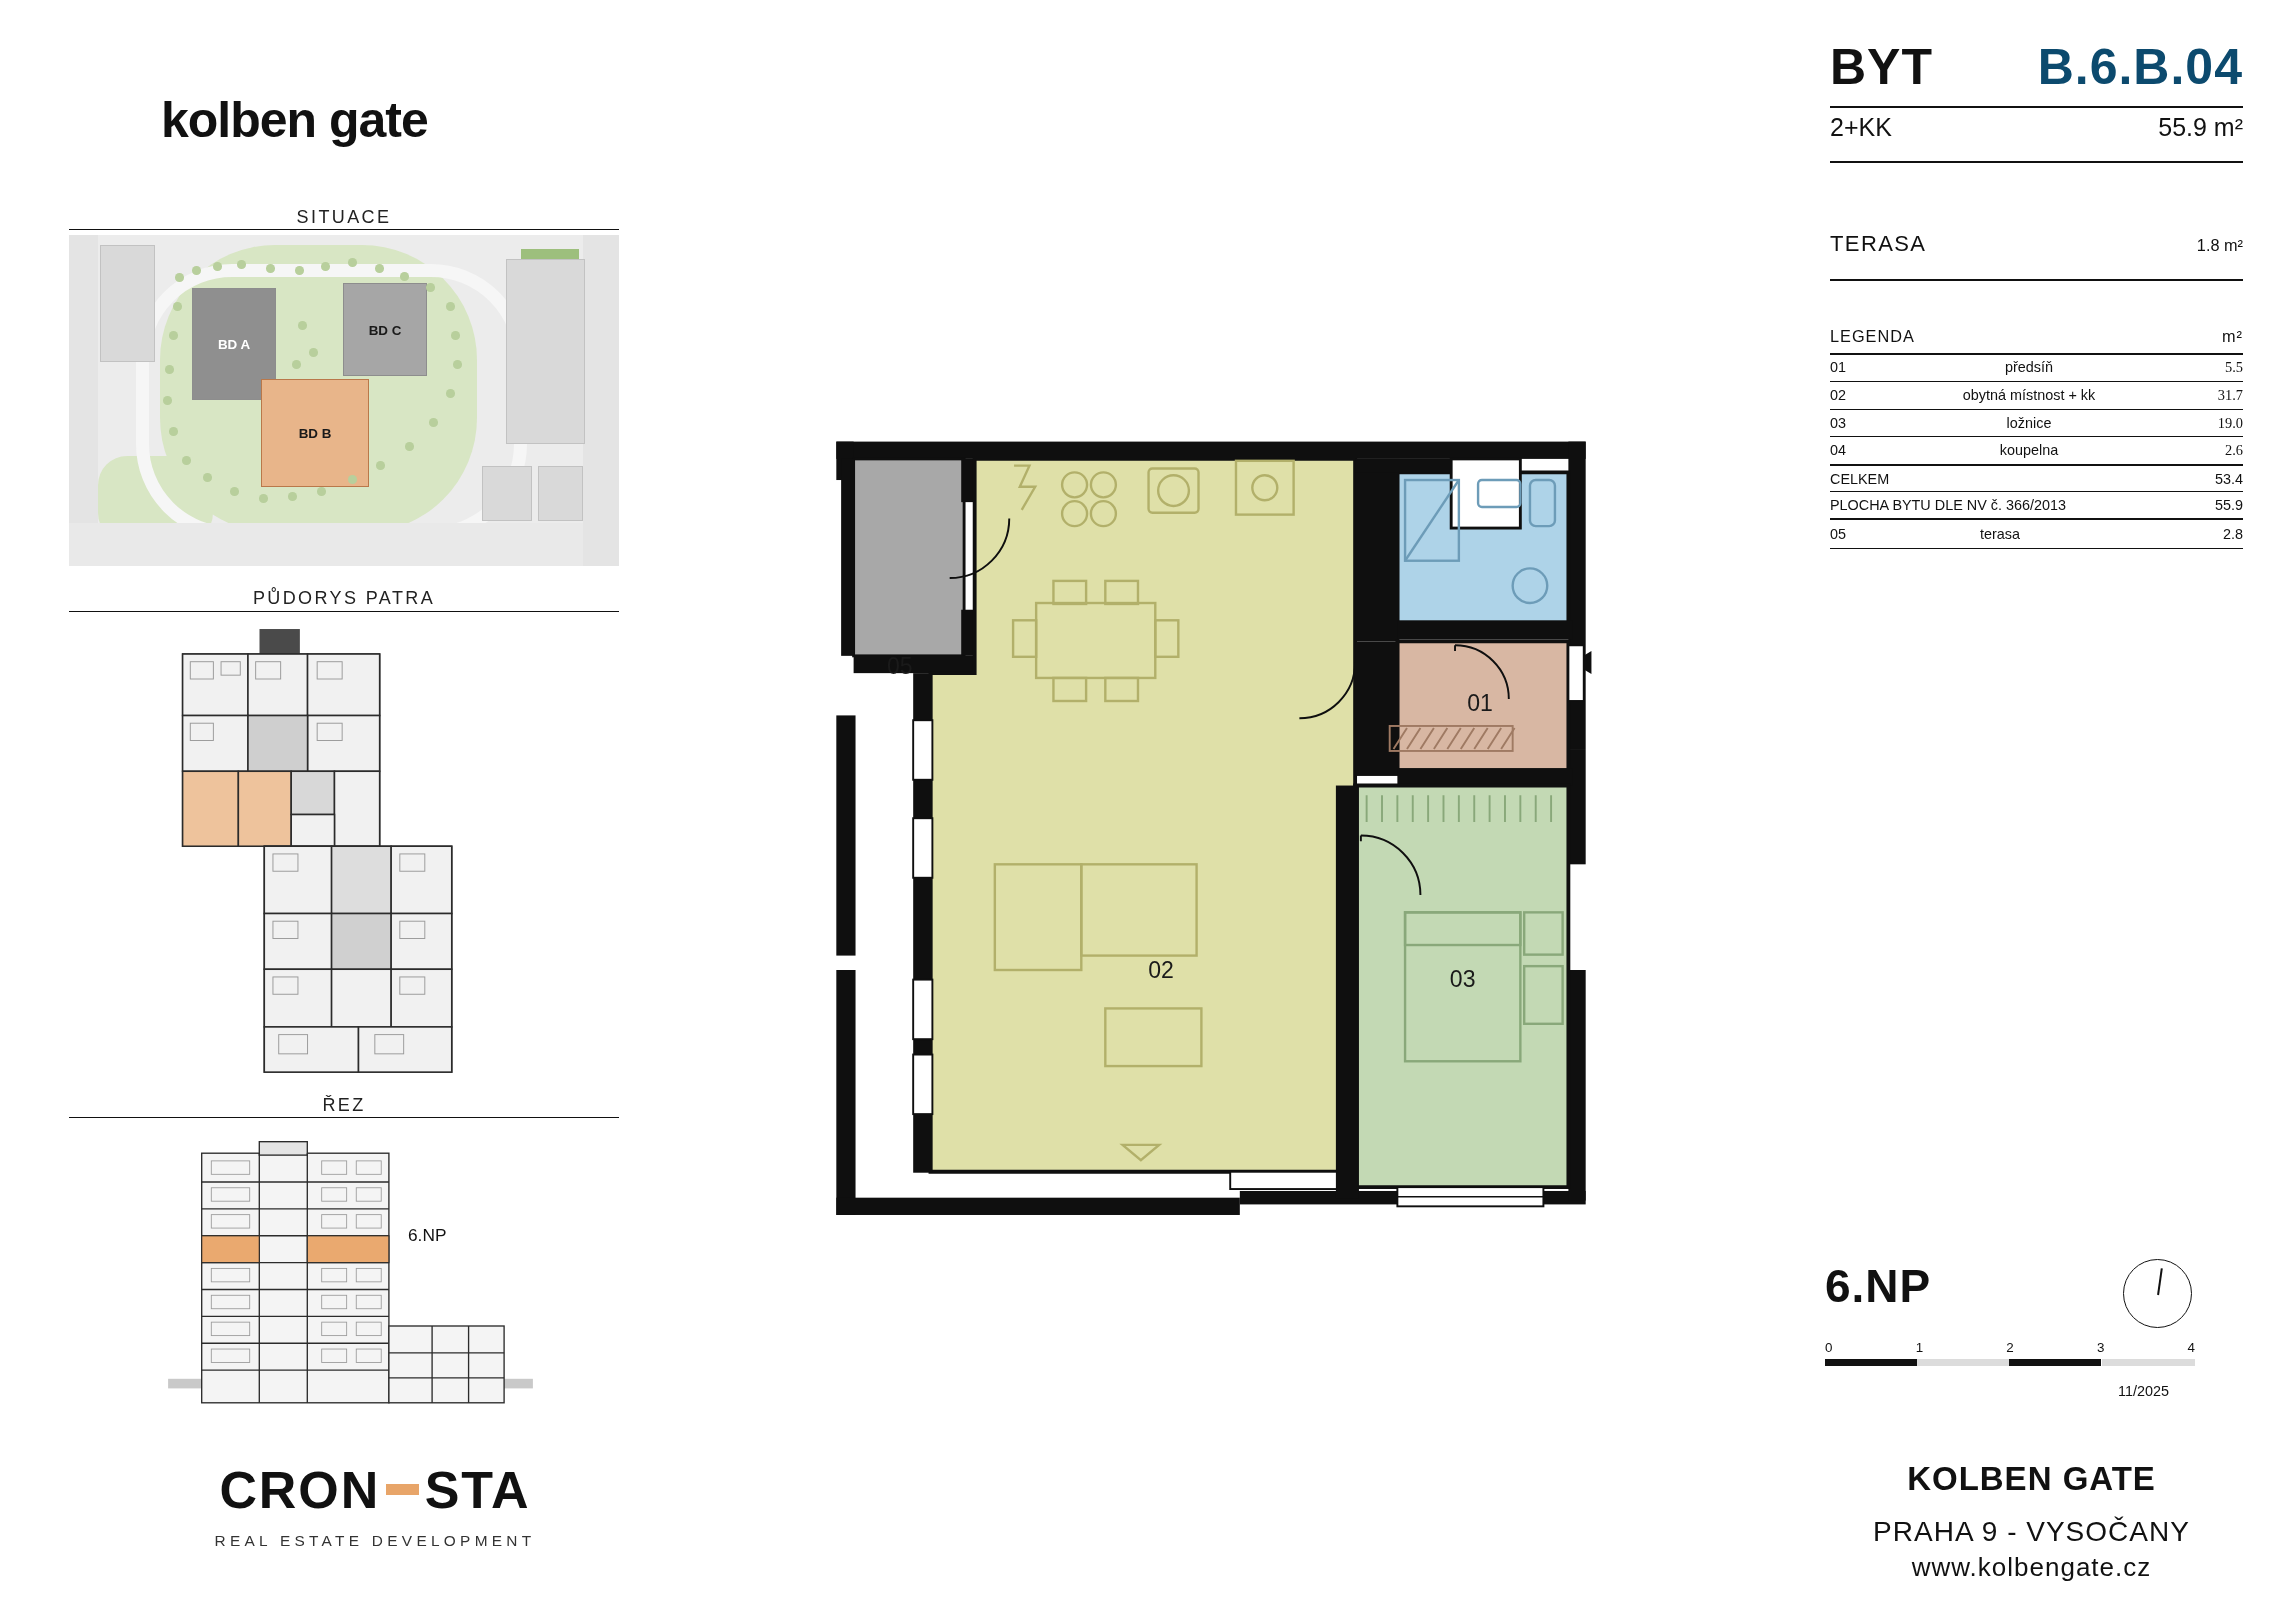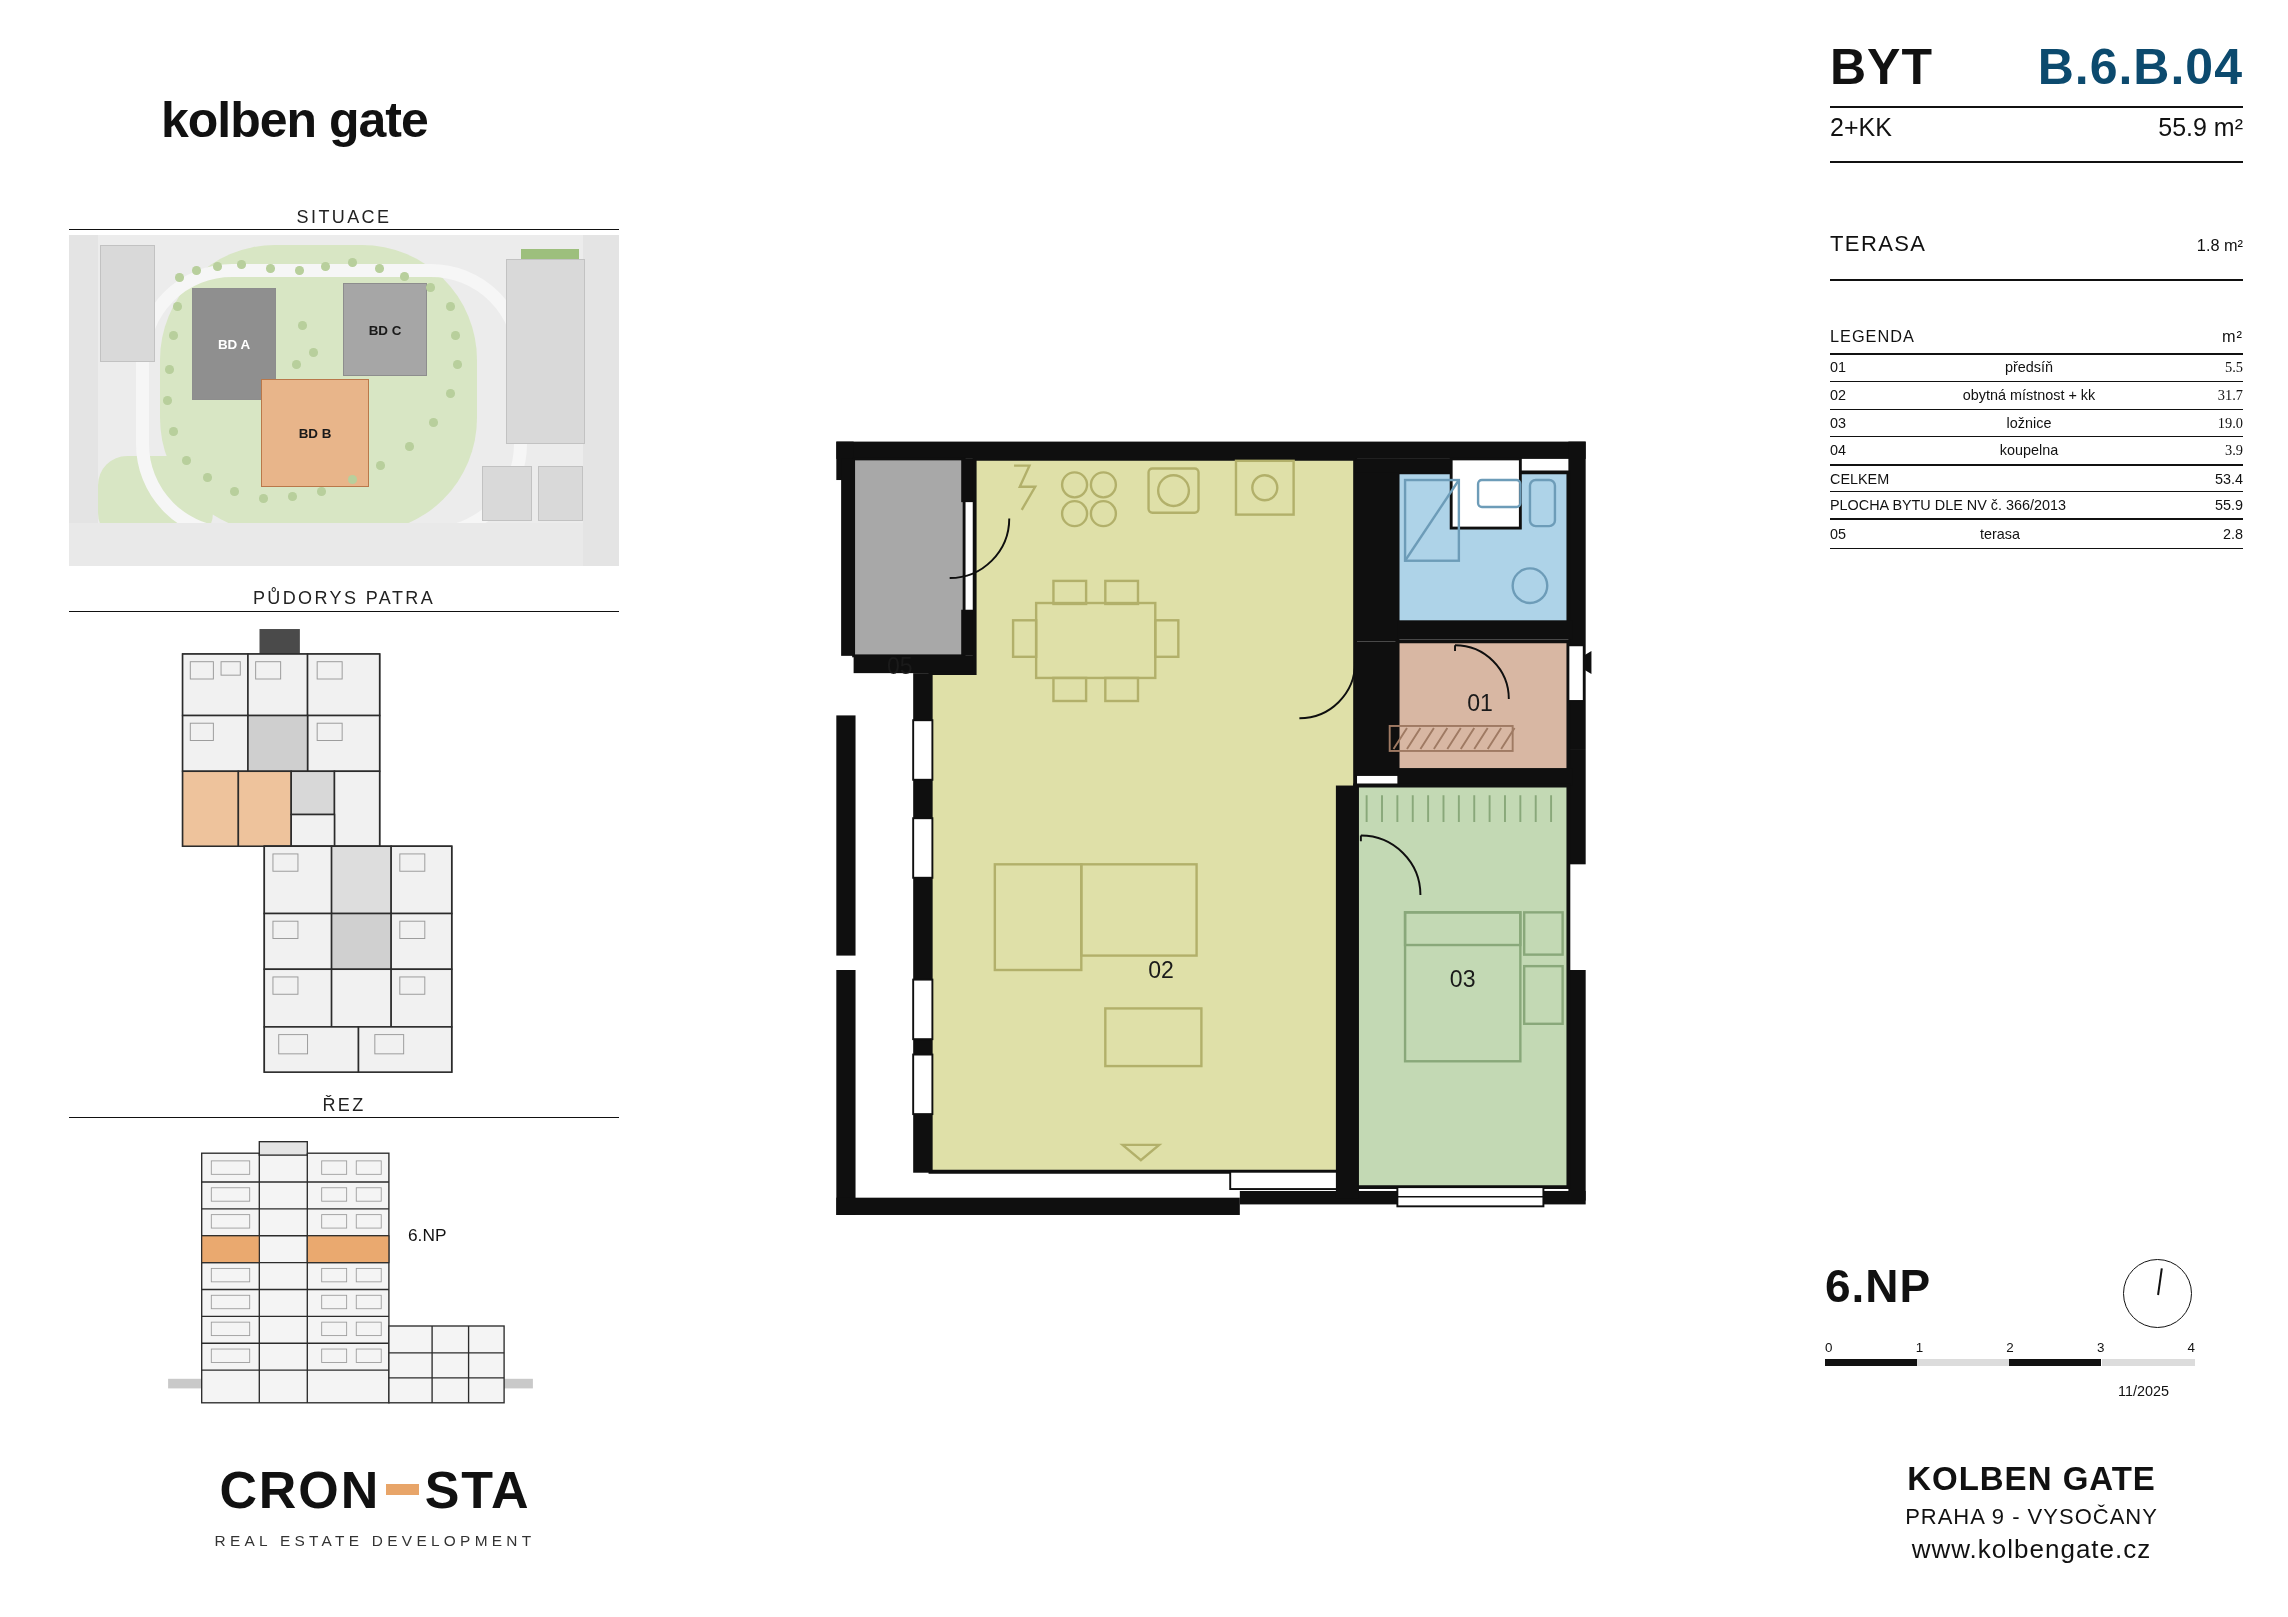--- a/index.html
+++ b/index.html
@@ -99,21 +99,21 @@
   .compass .needle{position:absolute;left:50%;top:7.7px;width:1.9px;height:27px;background:#111;transform:translateX(-50%) rotate(8deg);transform-origin:bottom center;}
   .scalebar{position:absolute;left:1825px;top:1340px;width:370px;}
   .scale-nums{display:flex;justify-content:space-between;font-size:13.4px;color:#111;}
   .scale-track{position:relative;height:7.7px;margin-top:3.8px;}
   .scale-seg{position:absolute;top:0;height:7.7px;}
   .date{position:absolute;left:2118px;top:1383px;font-size:14.4px;color:#111;}
   .footer{
     position:absolute;left:1830px;top:1460px;width:403px;text-align:center;color:#111;
   }
   .footer .l1{font-size:33px;font-weight:bold;letter-spacing:1px;}
-  .footer .l2{font-size:22px;letter-spacing:1px;margin-top:6px;}
+  .footer .l2{font-size:28px;letter-spacing:1px;margin-top:18px;}
   .footer .l3{font-size:26px;letter-spacing:1px;margin-top:3.8px;}
   .room-num{font-size:24px;fill:#1a1a1a;font-family:"Liberation Sans",sans-serif;}
   .np6{position:absolute;font-size:17.3px;color:#111;}
 </style>
 </head>
 <body>
 
 <div class="page">
 
   <div class="brand">kolben gate</div>
@@ -478,21 +478,21 @@
     <div style="height:1px;background:#111;"></div>
     <div class="leg-row">
       <span class="num">03</span>
       <span class="nm">ložnice</span>
       <span class="val">19.0</span>
     </div>
     <div style="height:1px;background:#111;"></div>
     <div class="leg-row">
       <span class="num">04</span>
       <span class="nm">koupelna</span>
-      <span class="val">3.9</span>
+      <span class="val">2.6</span>
     </div>
     <div style="height:1.9px;background:#111;"></div>
     <div class="leg-total">
       <span class="nm">CELKEM</span>
       <span class="val">53.4</span>
     </div>
     <div style="height:1px;background:#111;"></div>
     <div class="leg-total">
       <span class="nm">PLOCHA BYTU DLE NV č. 366/2013</span>
       <span class="val">55.9</span>

